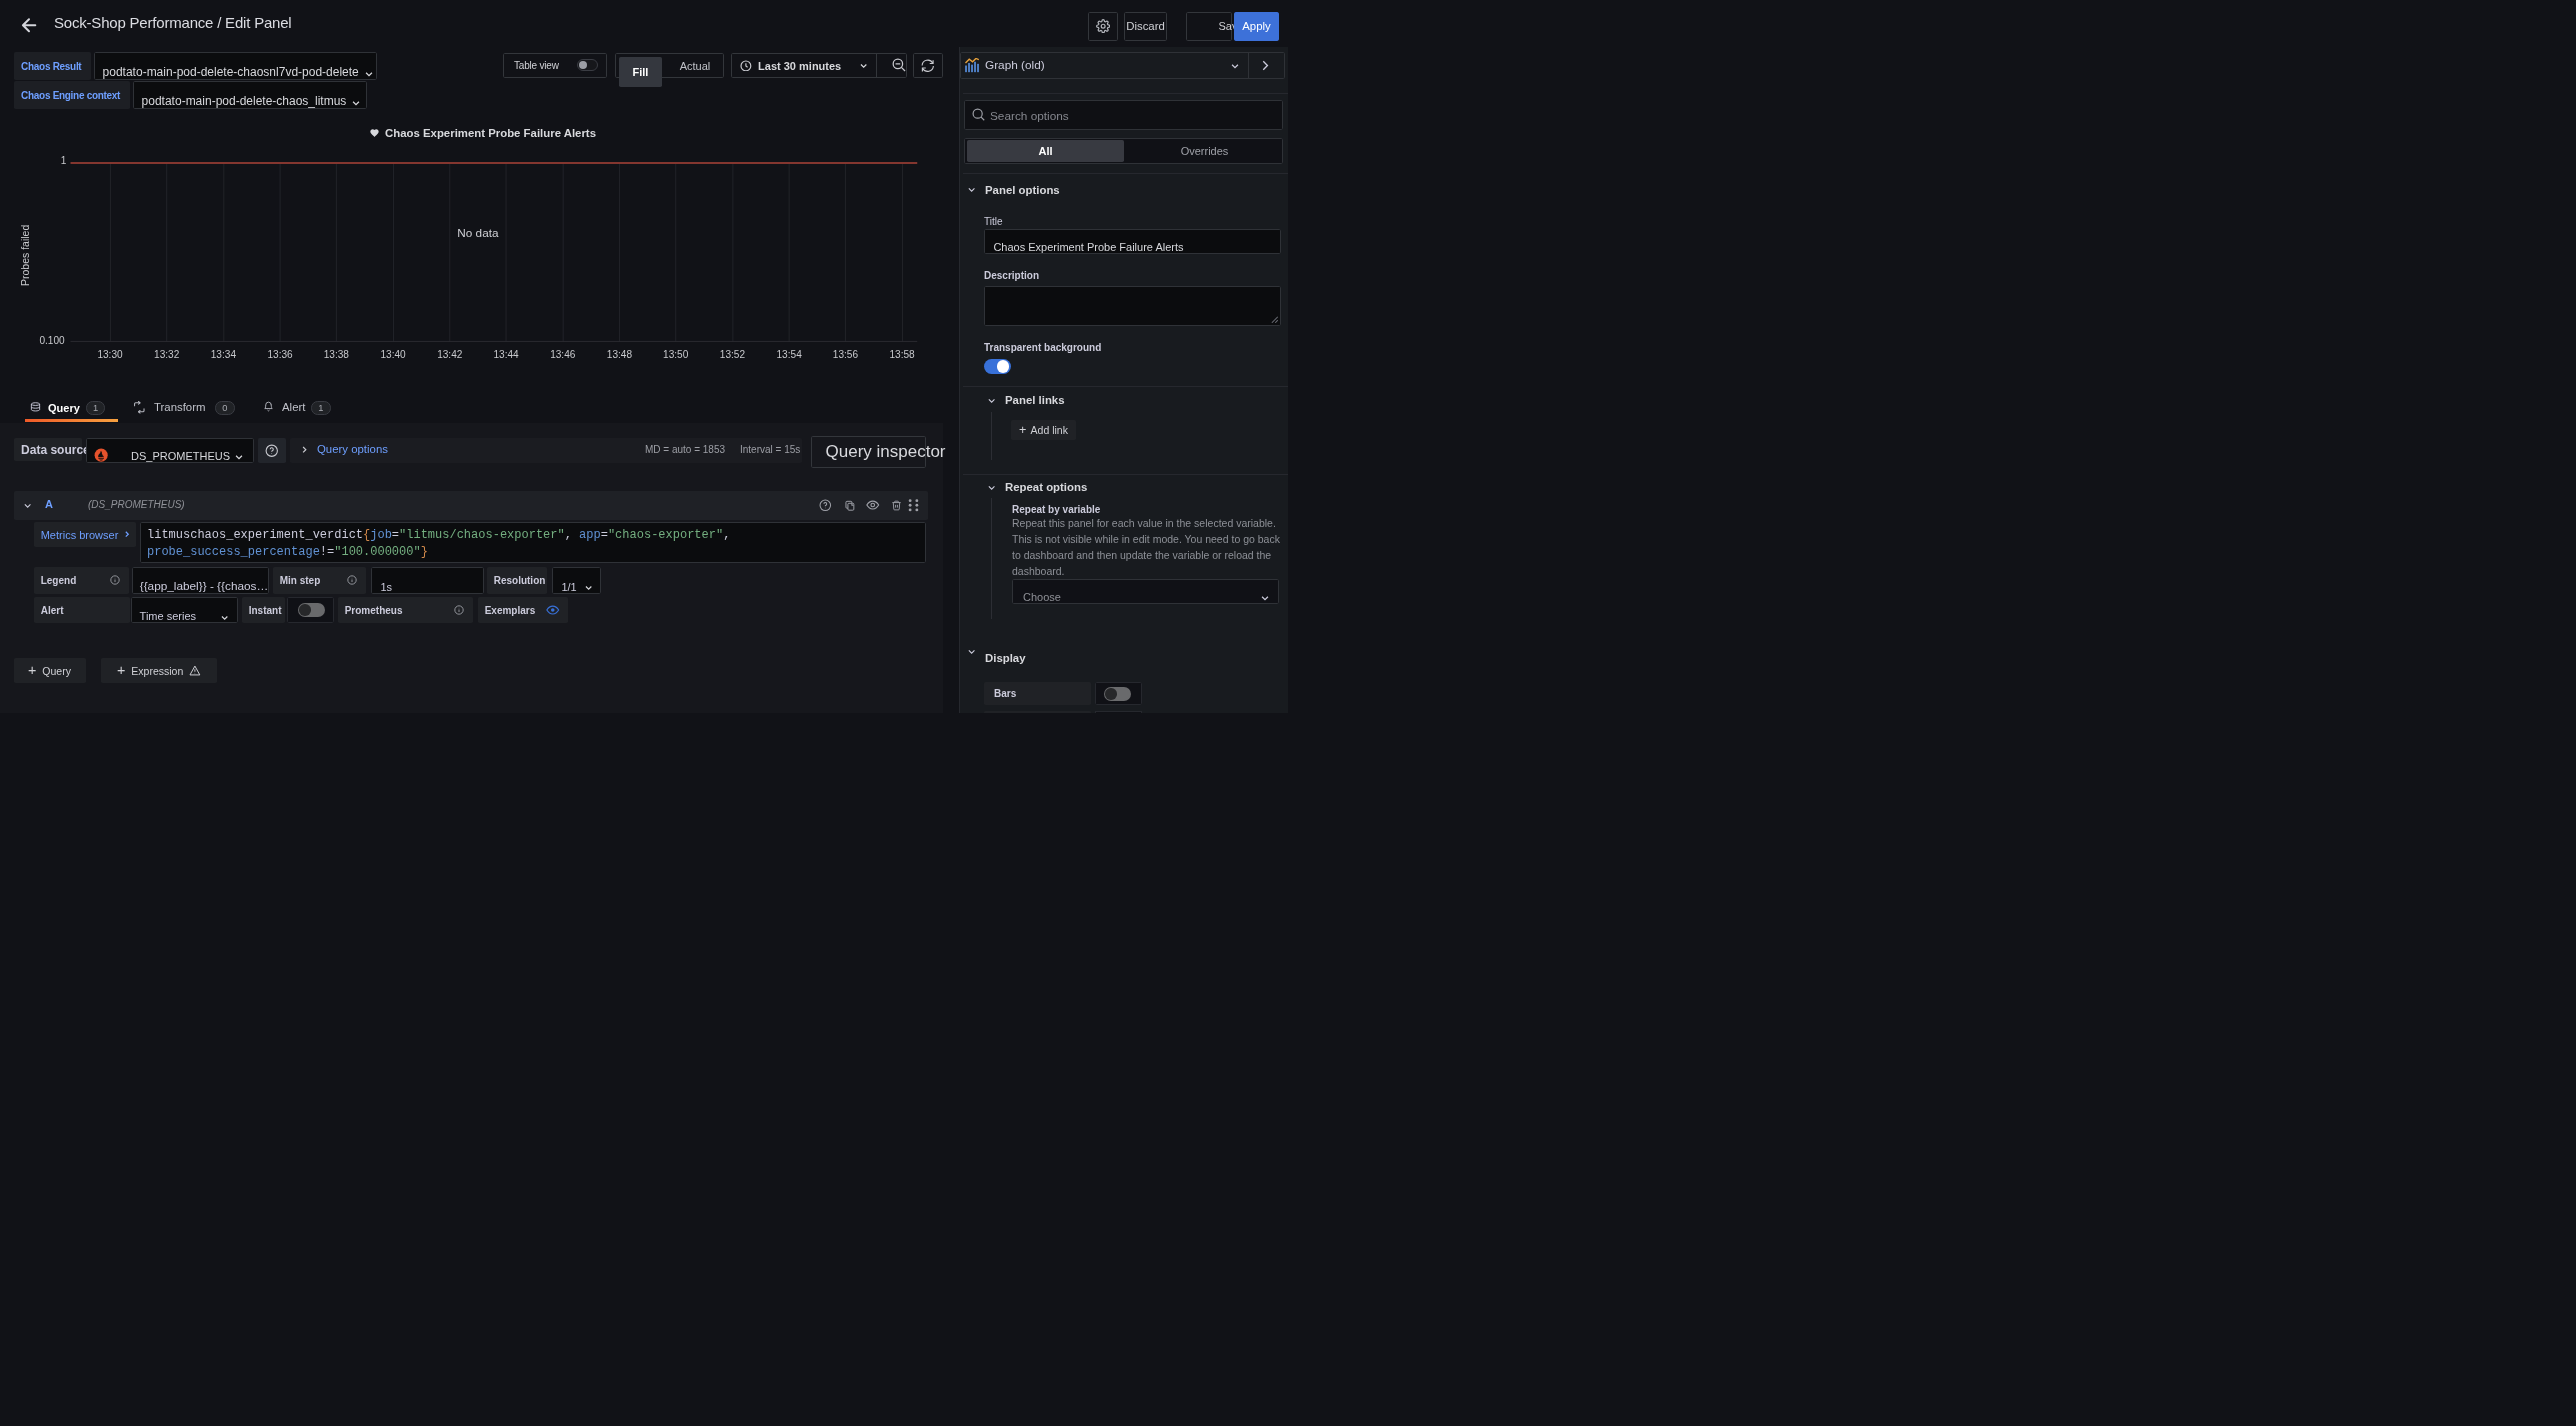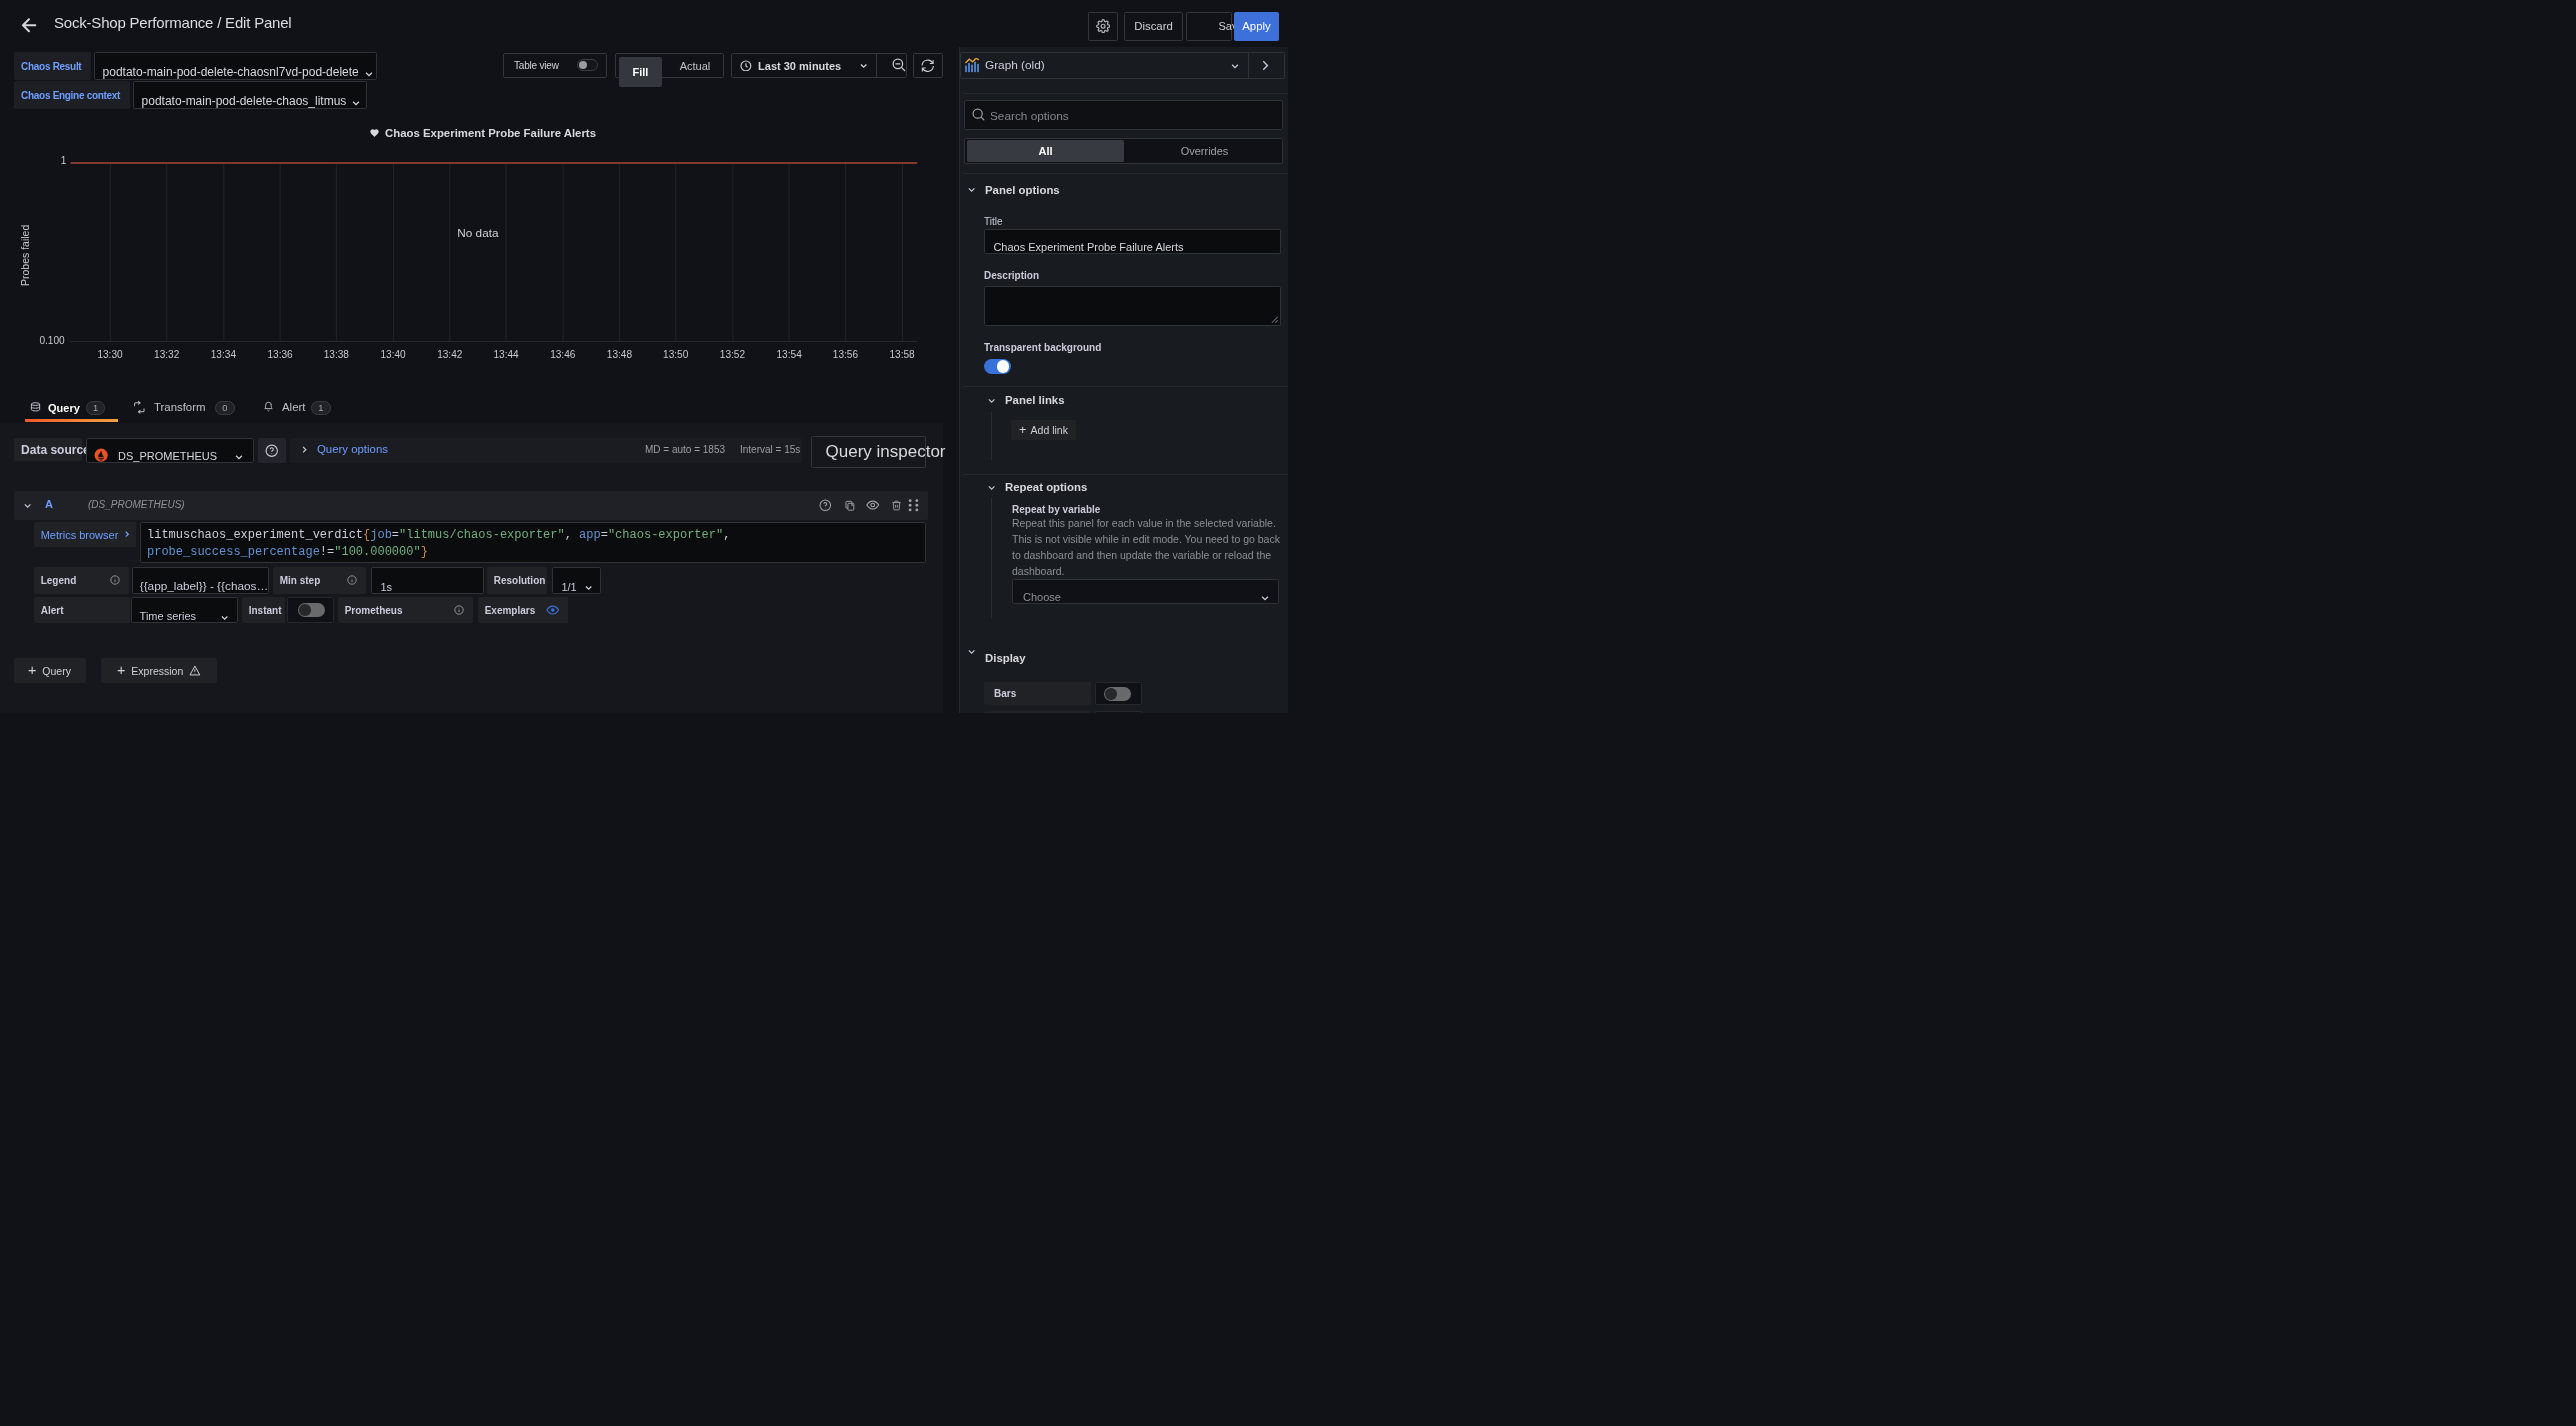--- a/index.html
+++ b/index.html
@@ -20,21 +20,21 @@
 <svg class="abs" style="left:21px;top:16px;" width="16" height="18.5" viewBox="0 0 19 22" fill="none" stroke="#d4d5db" stroke-width="2.4" stroke-linecap="round" stroke-linejoin="round">
       <path d="M17 11 H2.8 M9.5 3.8 L2.3 11 L9.5 18.2"></path>
     </svg>
 <div class="abs" style="left:54px;top:14.3px;font-size:15px;font-weight:500;letter-spacing:-0.2px;color:#dcdde3;">Sock-Shop Performance / Edit Panel</div>
 <div class="abs btn" style="left:1088px;top:11.8px;width:29.5px;height:29px;">
 <svg width="14.3" height="14.3" viewBox="0 0 24 24" fill="none" stroke="#b4b6bd" stroke-width="2">
         <circle cx="12" cy="12" r="3.2"></circle>
         <path d="M19.4 15a1.65 1.65 0 0 0 .33 1.82l.06.06a2 2 0 1 1-2.83 2.83l-.06-.06a1.65 1.65 0 0 0-1.82-.33 1.65 1.65 0 0 0-1 1.51V21a2 2 0 1 1-4 0v-.09A1.65 1.65 0 0 0 9 19.4a1.65 1.65 0 0 0-1.82.33l-.06.06a2 2 0 1 1-2.83-2.83l.06-.06a1.65 1.65 0 0 0 .33-1.82 1.65 1.65 0 0 0-1.51-1H3a2 2 0 1 1 0-4h.09A1.65 1.65 0 0 0 4.6 9a1.65 1.65 0 0 0-.33-1.82l-.06-.06a2 2 0 1 1 2.83-2.83l.06.06a1.65 1.65 0 0 0 1.82.33H9a1.65 1.65 0 0 0 1-1.51V3a2 2 0 1 1 4 0v.09a1.65 1.65 0 0 0 1 1.51 1.65 1.65 0 0 0 1.82-.33l.06-.06a2 2 0 1 1 2.83 2.83l-.06.06a1.65 1.65 0 0 0-.33 1.82V9a1.65 1.65 0 0 0 1.51 1H21a2 2 0 1 1 0 4h-.09a1.65 1.65 0 0 0-1.51 1z"></path>
       </svg>
 </div>
-<div class="abs btn" style="left:1124px;top:11.8px;width:59px;height:29px;">Discard</div>
+<div class="abs btn" style="left:1124px;top:11.8px;width:43px;height:29px;">Discard</div>
 <div class="abs btn" style="left:1186px;top:11.8px;width:41px;height:29px;font-size:11px;padding-left:44px;">Save</div>
 <div class="abs btn" style="left:1234px;top:11.8px;width:45px;height:29px;background:#3d71d9;border-color:#3d71d9;color:#fff;">Apply</div>
 
 
 <div class="abs lblbox" style="left:13.5px;top:52px;width:77px;height:28px;padding-left:7.6px;color:#6e9fff;background:#1d1f24;letter-spacing:-0.3px;">Chaos Result</div>
 <div class="abs inputbox" style="left:94px;top:52px;width:283px;height:28px;padding-left:7.6px;font-size:12px;">podtato-main-pod-delete-chaosnl7vd-pod-delete
 <svg style="margin-left:5px;" width="10" height="10" viewBox="0 0 12 12" fill="none" stroke="#d8d9dd" stroke-width="1.5">
         <path d="M2.5 4.5 L6 8 L9.5 4.5"></path>
       </svg></div>
 <div class="abs lblbox" style="left:13.5px;top:81px;width:116px;height:28px;padding-left:7.6px;color:#6e9fff;background:#1d1f24;letter-spacing:-0.3px;">Chaos Engine context</div>
@@ -157,21 +157,21 @@
 
 <div class="abs" style="left:0;top:423px;width:943px;height:290px;background:#16171c;"></div>
 
 
 <div class="abs lblbox" style="left:13.5px;top:438px;width:68px;height:23px;padding-left:7.6px;font-size:12px;">Data source</div>
 <div class="abs inputbox" style="left:86px;top:438px;width:168px;height:25px;padding-left:6.7px;font-size:12.6px;">
   <svg width="14.3" height="14.3" viewBox="0 0 24 24">
         <circle cx="12" cy="12" r="11" fill="#e6522c"></circle>
         <path fill="#120f0e" d="M12 4.5c1.9 2 1 4.2 1.6 5.6.4 1 .9 1.4 1.3 2.5.5 1.5-.3 2.9-.3 2.9s1.9-1 1.5-3c.8 1.3.7 2.9.7 2.9H7.2s-.9-2.7 1.1-4.9c.9-1 2-1.5 2.4-2.9.3-1.2-.2-2 .2-3.1.2.9 1.2 1.6 1.2 2.9 0 .8-.3 1.4-.2 2.1.2-1 .2-3.1.1-5zM7.4 17.1h9.2v1.4H7.4zM8.6 19.2h6.8c-.3.9-1.7 1.6-3.4 1.6s-3.1-.7-3.4-1.6z"></path>
       </svg>
-  <span style="margin-left:10px;font-size:11px;">DS_PROMETHEUS</span>
+  <span style="margin-left:23px;font-size:11px;">DS_PROMETHEUS</span>
   <svg style="position:absolute;right:9.3px;" width="10" height="10" viewBox="0 0 12 12" fill="none" stroke="#d8d9dd" stroke-width="1.5">
         <path d="M2.5 4.5 L6 8 L9.5 4.5"></path>
       </svg>
 </div>
 <div class="abs" style="left:258px;top:438px;width:28px;height:25px;background:#22252b;border-radius:1.7px;display:flex;align-items:center;justify-content:center;">
   <svg width="13.5" height="13.5" viewBox="0 0 16 16" fill="none" stroke="#c8c9cf" stroke-width="1.3">
         <circle cx="8" cy="8" r="6.7"></circle>
         <path d="M6.2 6.2 a1.8 1.8 0 1 1 2.5 1.7 c-.5.2-.7.5-.7 1v.3"></path>
         <circle cx="8" cy="11.3" r="0.5" fill="#c8c9cf" stroke="none"></circle>
       </svg>

